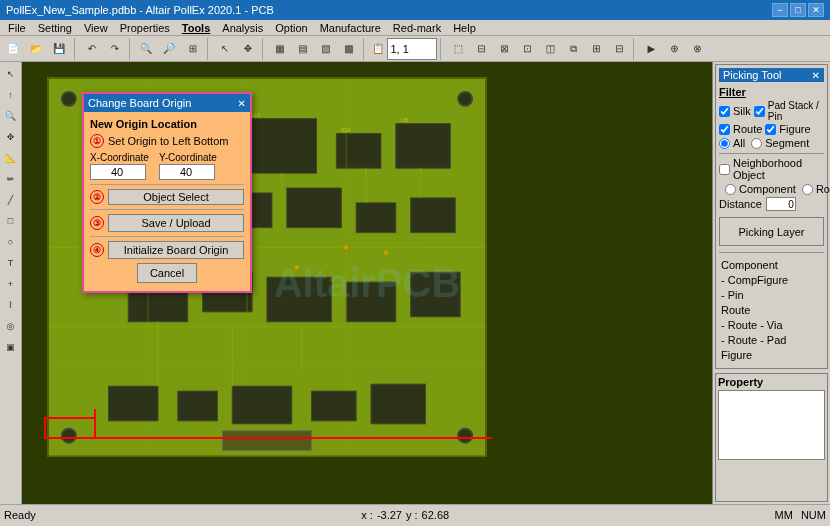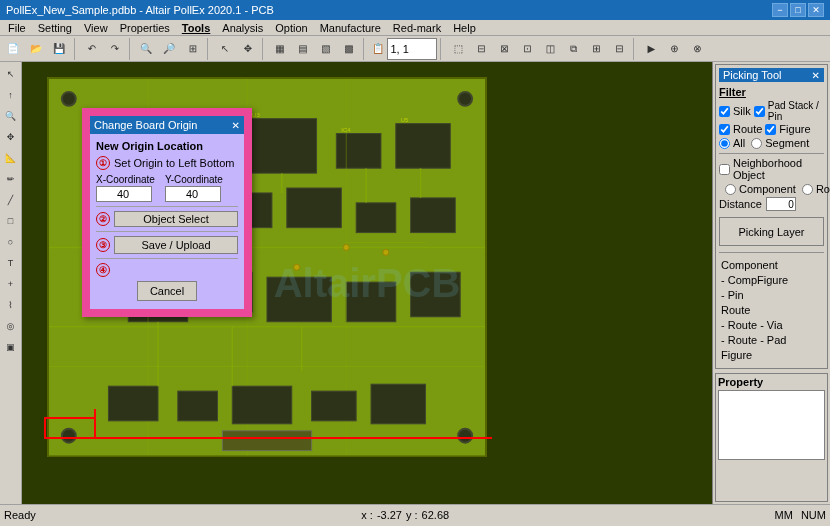--- a/index.html
+++ b/index.html
@@ -236,25 +236,25 @@
     .property-content {
       background: white;
       border: 1px solid #808080;
       height: 70px;
       font-size: 10px;
     }
 
     
     #dialog {
       position: absolute;
-      top: 46px;
+      top: 30px;
       left: 60px;
       width: 170px;
-      background: #c4b5fd;
-      border: 8px solid #ec4899;
+      background: #fdba74;
+      border: 2px solid #ec4899;
       box-shadow: 2px 2px 6px rgba(0,0,0,0.4);
       z-index: 100;
     }
     #dialog-titlebar {
       background: #1a6bb5;
       color: white;
       padding: 2px 4px;
       font-size: 11px;
       display: flex;
       justify-content: space-between;
@@ -584,20 +584,21 @@
           </div>
           <div class="dlg-btn" style="flex:1; height:18px; margin:0;">Save / Upload</div>
         </div>
 
         <hr class="dlg-divider">
 
         <div class="dlg-step">
           <div class="step-circle">
             <span>④</span>
           </div>
+          <div class="dlg-btn" style="flex:1; height:18px; margin:0;">Initialize Board Origin</div>
         </div>
 
         <div style="text-align:center; margin-top:4px;">
           <button class="cancel-btn">Cancel</button>
         </div>
       </div>
     </div>
   </div>
 
   <div id="right-panel">

